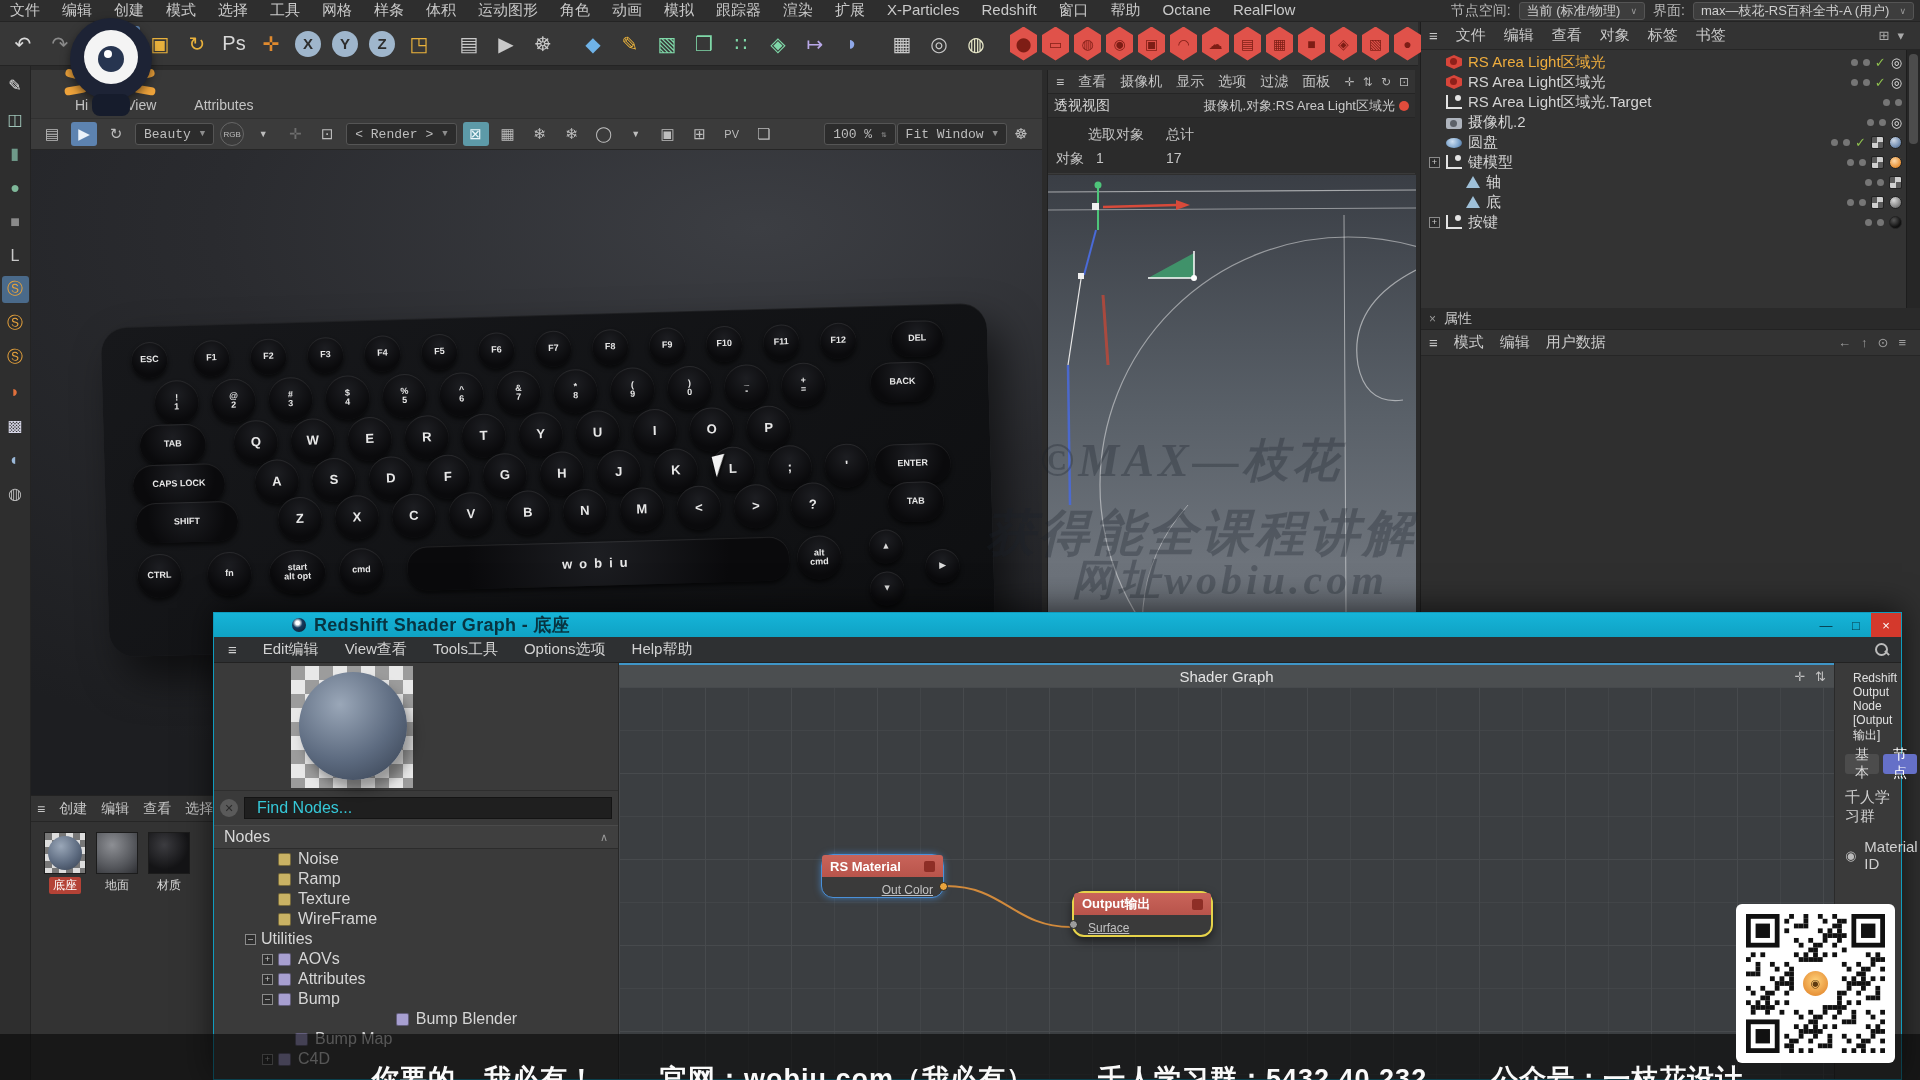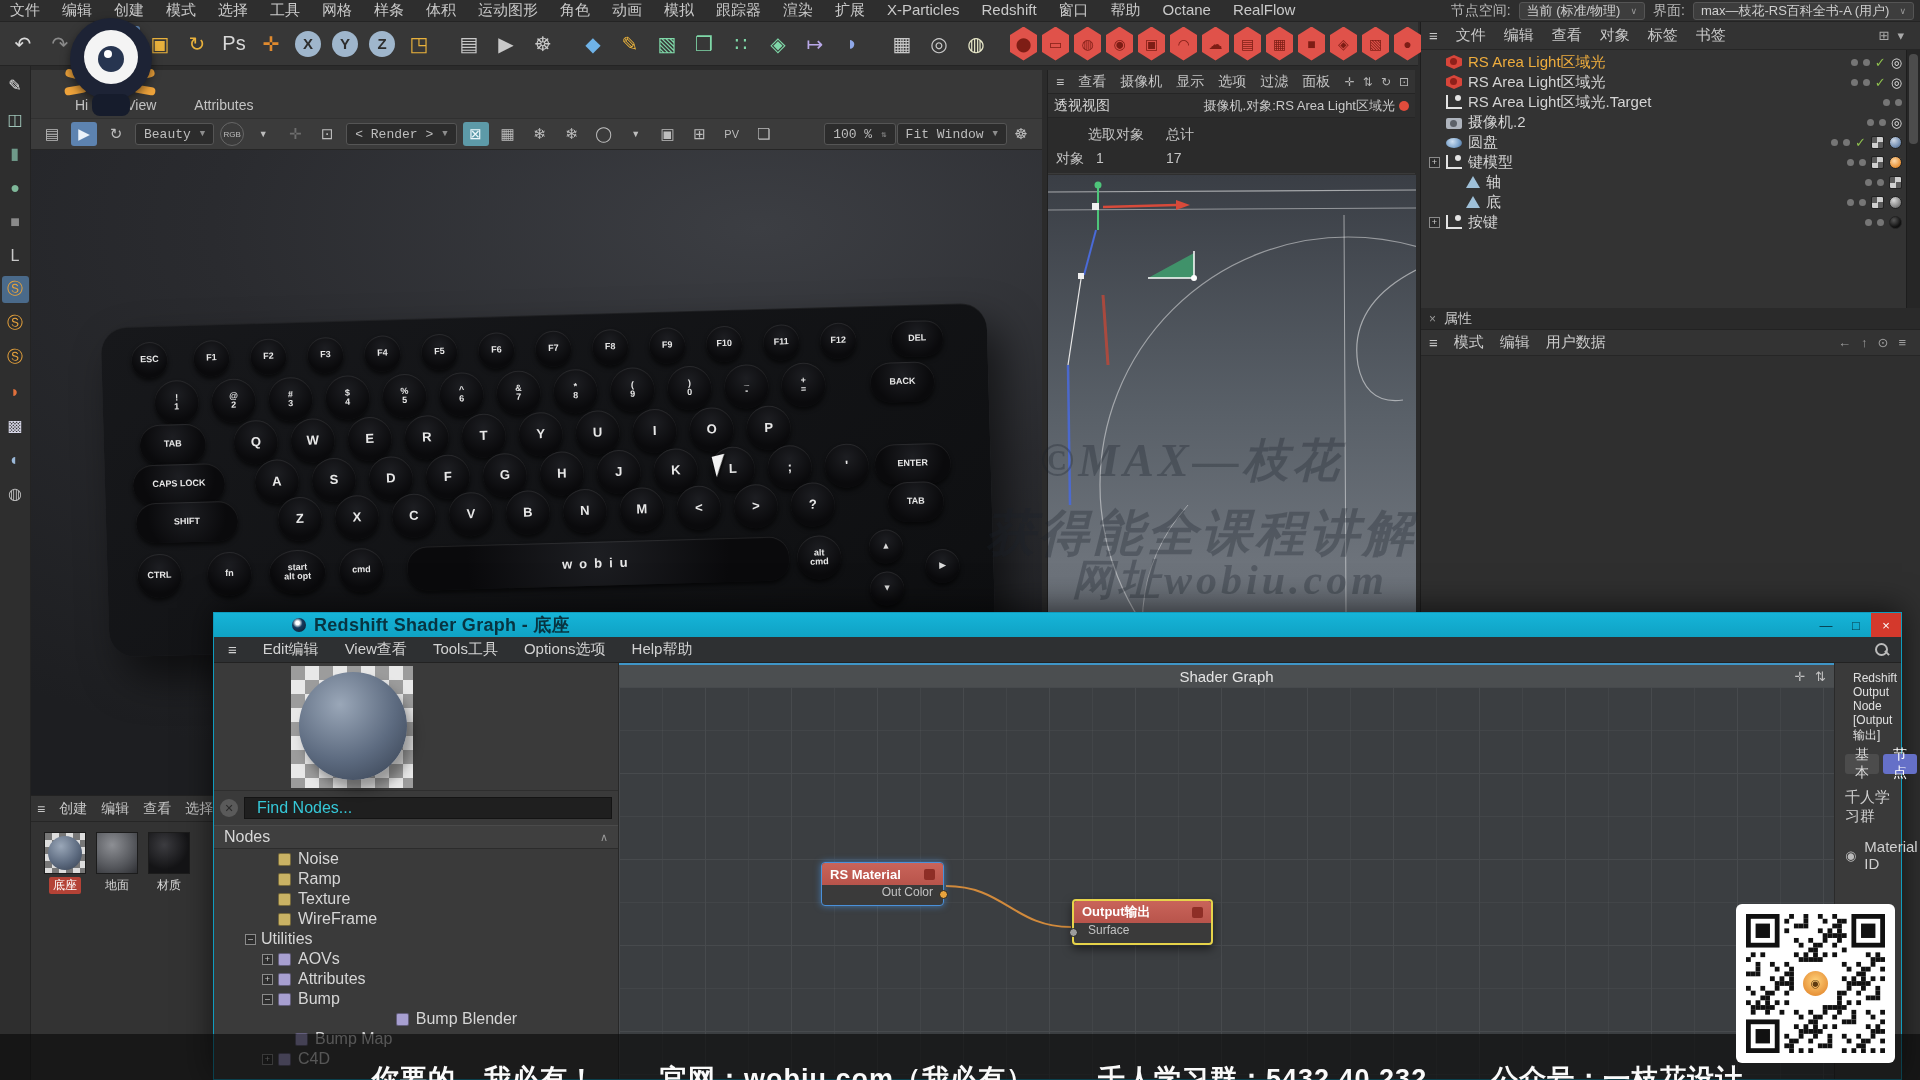--- a/index.html
+++ b/index.html
@@ -165,25 +165,25 @@
   .st-ic { width:13px; height:13px; border-radius:2px; margin-right:7px; flex:0 0 auto; border:1px solid rgba(0,0,0,.4);}
   .st-label { font-size:16px; color:#d6d6d6; white-space:nowrap;}
 
   #win-tab { position:absolute; left:405px; top:50px; width:1215px; height:24px; background:#4b4e50;
     border-top:2px solid #3f96c8; display:flex; align-items:center; justify-content:center; font-size:15px; color:#e3e3e3;}
   #win-tab .ticons { position:absolute; right:8px; display:flex; gap:10px; color:#c2c2c2; font-size:13px;}
   #graph { position:absolute; left:405px; top:74px; width:1215px; bottom:0; overflow:hidden; background:#3b3e41;
     background-image:linear-gradient(#474a4d 1px, transparent 1px),linear-gradient(90deg,#474a4d 1px, transparent 1px),
       linear-gradient(rgba(255,255,255,.035) 1px, transparent 1px),linear-gradient(90deg,rgba(255,255,255,.035) 1px, transparent 1px);
     background-size:86px 86px,86px 86px,43px 43px,43px 43px;}
-  .gnode { position:absolute; border-radius:4px; background:#3a3a3a; box-shadow:0 4px 10px rgba(0,0,0,.5);margin-top:8px; }
+  .gnode { position:absolute; border-radius:12px; background:#3a3a3a; box-shadow:0 4px 10px rgba(0,0,0,.5); }
   .gnode .gh { height:22px; background:linear-gradient(#c9645a,#b8544b); border-radius:3px 3px 0 0; color:#fff;
     font-size:13px; font-weight:bold; display:flex; align-items:center; padding:0 8px;}
   .gnode .gh .chip { margin-left:auto; width:11px; height:11px; background:#8e2e26; border-radius:2px;}
-  .gnode .gport { height:20px; display:flex; align-items:flex-start; font-size:12px; color:#c2c2c2; padding:0 10px; position:relative;}
+  .gnode .gport { height:20px; display:flex; align-items:flex-end; font-size:12px; color:#c2c2c2; padding:0 10px; position:relative;text-decoration:underline;}
   .pdot { position:absolute; width:9px; height:9px; border-radius:50%; background:#cfcfcf; border:1px solid #222; top:5px;}
   #node-mat { left:202px; top:167px; width:123px; border:1px solid #4a90d9; box-shadow:0 0 7px rgba(74,144,217,.7);}
   #node-out { left:453px; top:204px; width:141px; border:2px solid #e6d34a; }
   #node-mat .gport { justify-content:flex-end; } 
   #node-mat .pdot { right:-5px; background:#e8a33d;}
   #node-out .pdot { left:-5px; background:#9c9c9c;}
   #node-out .gport { padding-left:14px; }
 
   #win-right { position:absolute; left:1620px; top:50px; right:0; bottom:0; background:#3a3a3a; border-left:1px solid #2a2a2a; padding:8px 10px;}
   #wr-head { display:flex; align-items:center; gap:8px; }

